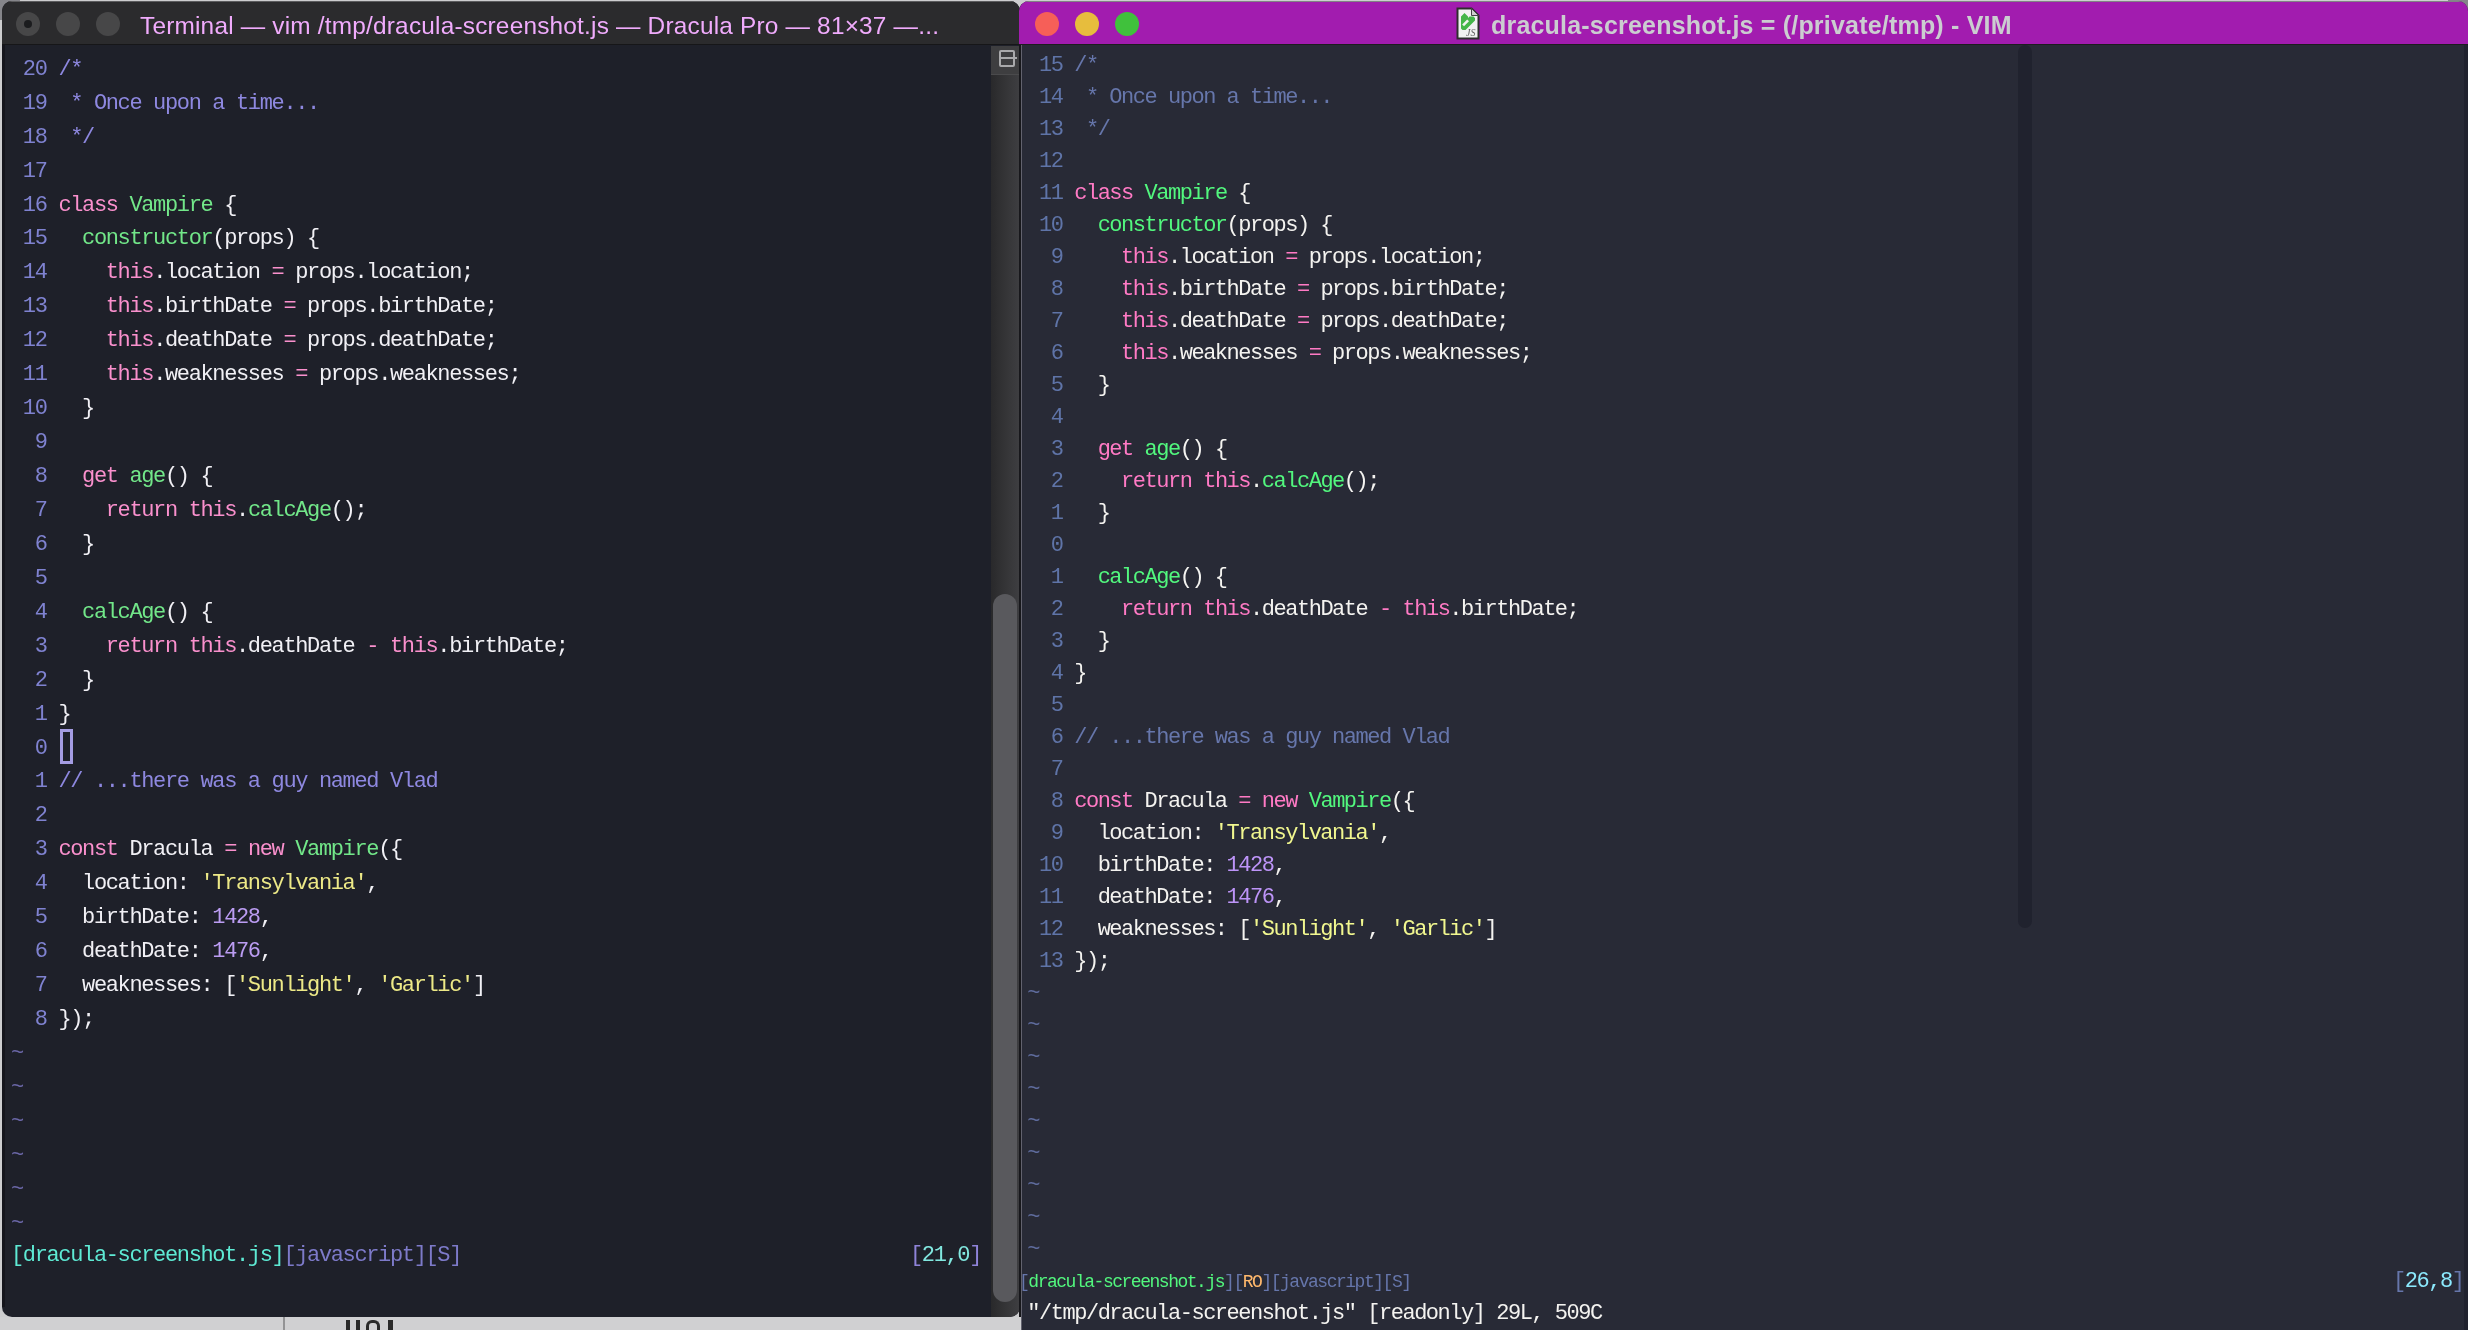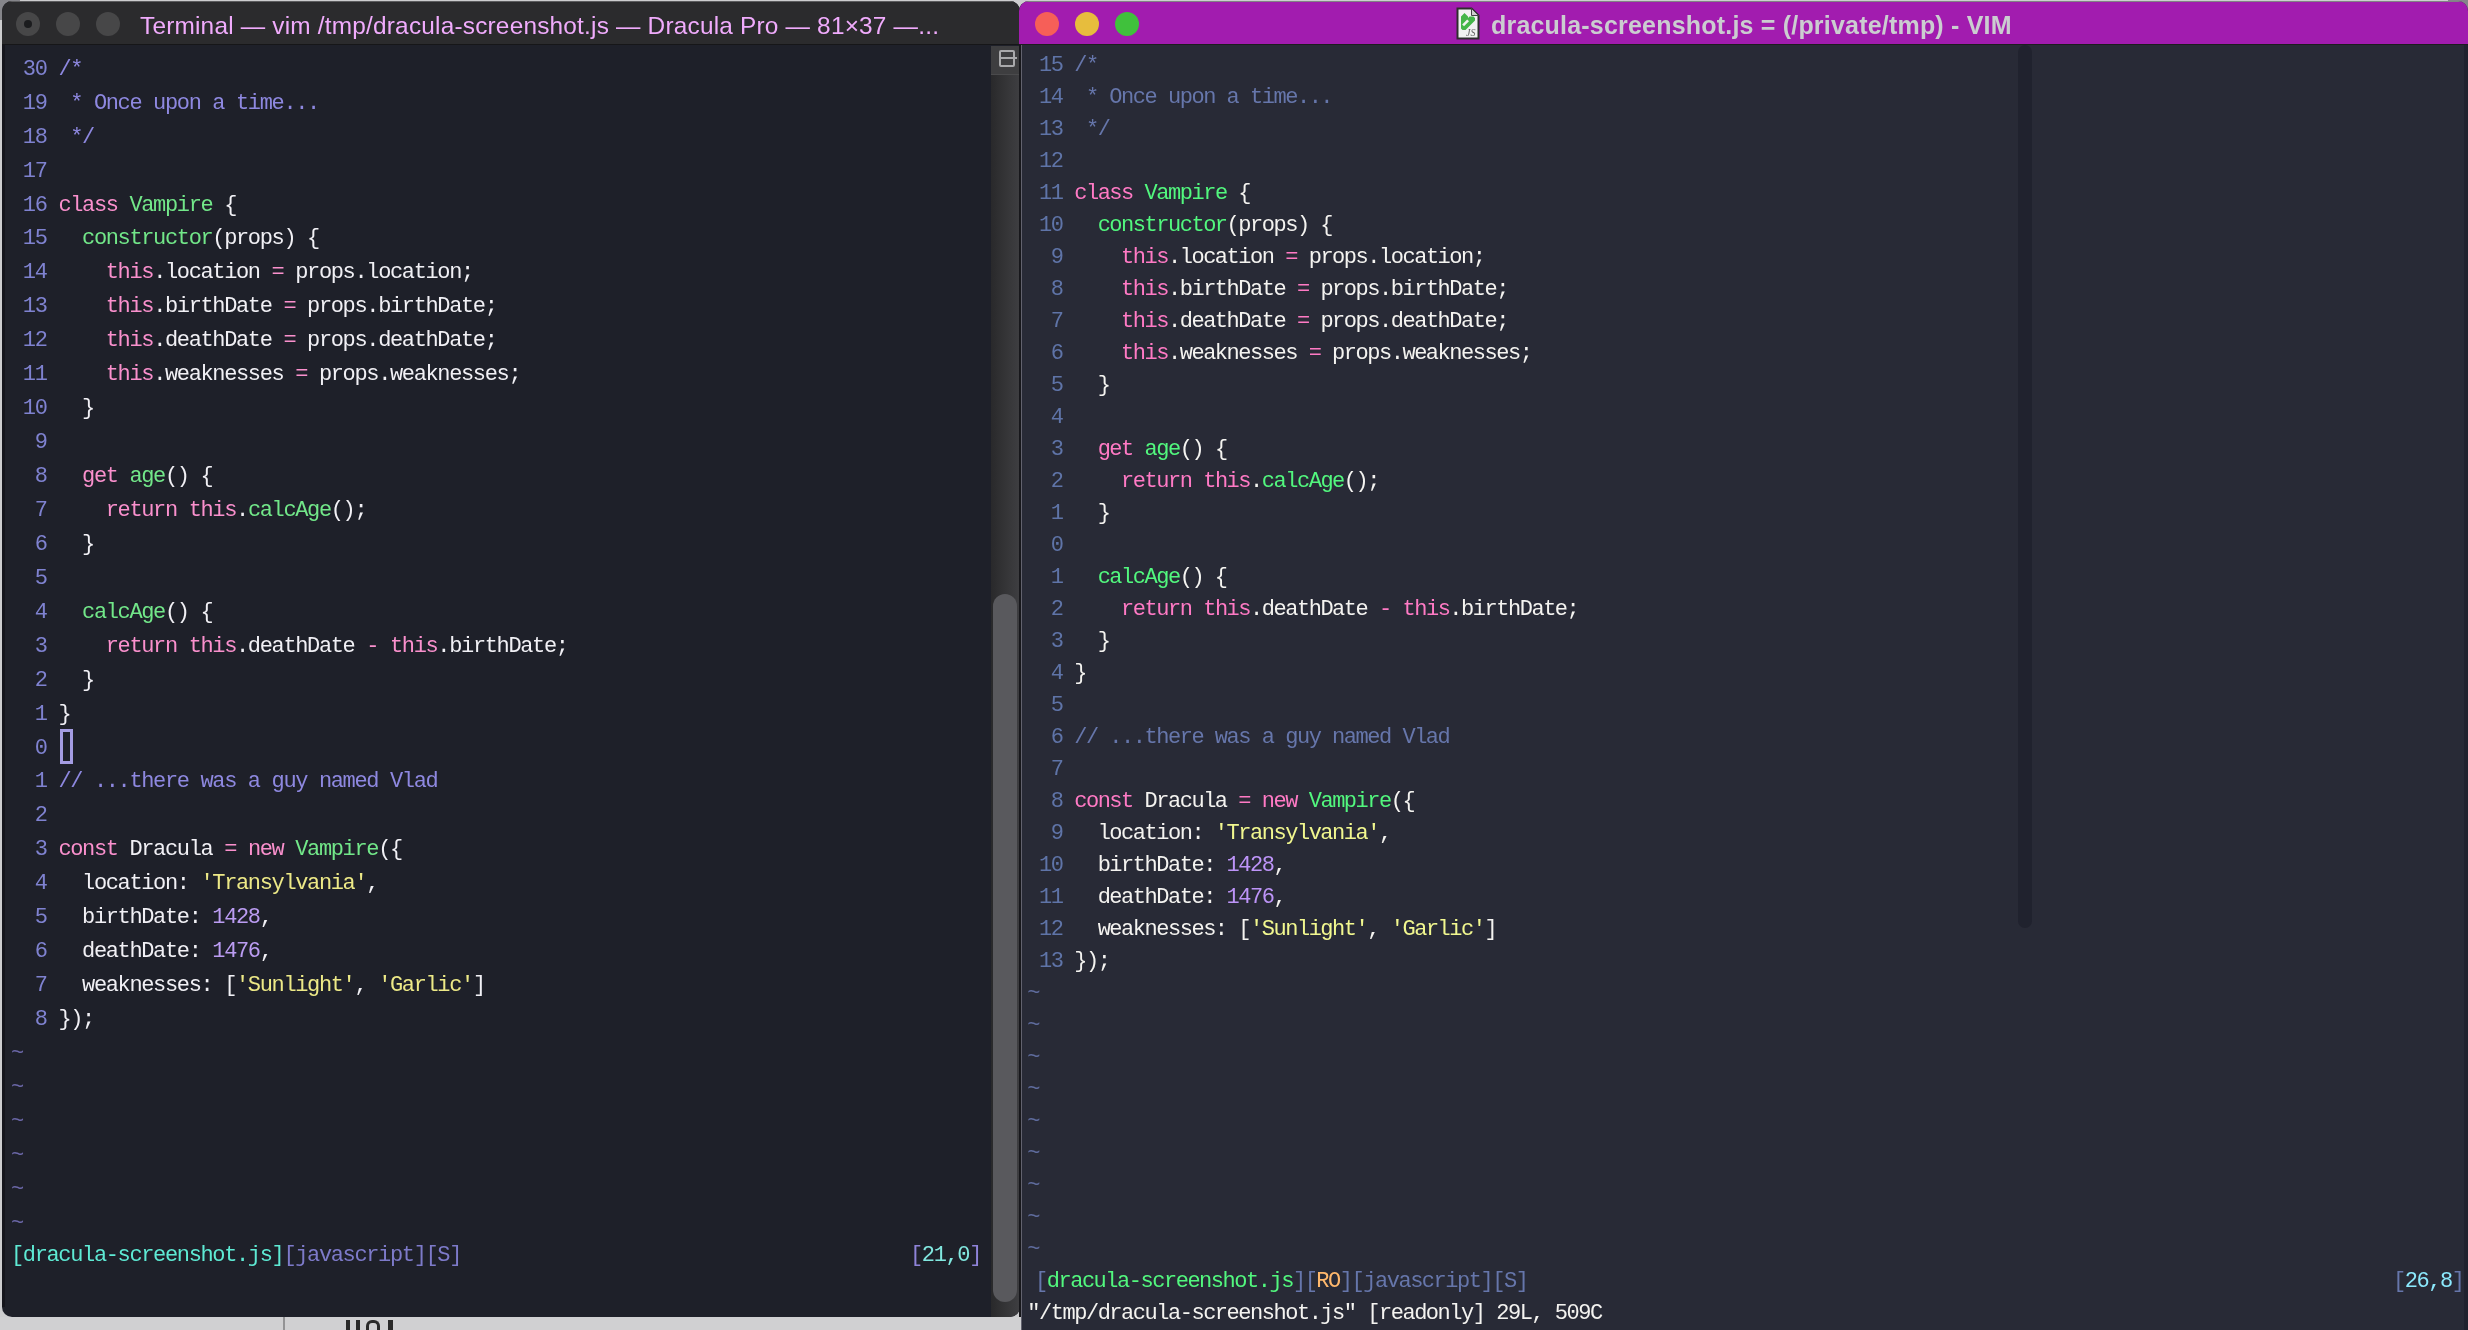--- a/index.html
+++ b/index.html
@@ -32,41 +32,41 @@
 
 #rw{position:absolute;left:1019px;top:1px;width:1449px;height:1329px;background:#282a36;border-radius:10px 10px 0 0;overflow:hidden}
 #redge{position:absolute;left:0;top:0;width:3px;height:100%;background:#17171b;border-right:1px solid #62626e}
 #rbar{position:absolute;left:0;top:0;width:100%;height:44px;background:#a21caf;border-top:1px solid #828284;border-bottom:1px solid #1d1d20}
 #rtitle{position:absolute;left:472px;top:9px;font-size:25px;font-weight:600;color:#cbcdd0;letter-spacing:.2px}
 #rc1{left:16px;background:#f65f58}
 #rc2{left:56px;background:#e7bd3d}
 #rc3{left:96px;background:#40c13c}
 #ricon{position:absolute;left:437px;top:5px;width:24px;height:33px}
 #rpre{position:absolute;left:8.3px;top:48.8px;font-size:22px;line-height:32px;letter-spacing:-1.48px}
-#rstatus{position:absolute;left:16px;top:1264.8px;height:32px;font-size:22px;letter-spacing:-1.48px;line-height:32px}
+#rstatus{position:absolute;left:0;top:1264.8px;height:32px;font-size:18px;letter-spacing:-1.48px;line-height:32px}
 #rruler{position:absolute;left:1374px;top:1264.8px;font-size:22px;letter-spacing:-1.48px;line-height:32px}
 #rlast{position:absolute;left:8.3px;top:1296.8px;font-size:22px;letter-spacing:-1.48px;line-height:32px;color:#f4f3f0}
 #rwedge{position:absolute;right:0;top:44px;width:4px;height:1286px;background:#20222e}
 #lwedge{position:absolute;left:0;top:44px;width:2.5px;height:1262px;background:#15151c}
 #rstrip{position:absolute;left:999px;top:44px;width:14px;height:883px;background:#20222e;border-radius:7px}
 
 .rn{color:#5f74a8}.rt{color:#5f6c9e}
 #rw .c{color:#6676ab}#rw .p{color:#ff7ac5}#rw .g{color:#52f77e}#rw .y{color:#f1f78f}
 #rw .u{color:#bd94f8}#rw .f{color:#f4f3f0}
 .rm{color:#6676ab}.rg{color:#52f77e}.ro{color:#ffb86c}.rcy{color:#8be9fd}
 
 #strip{position:absolute;left:0;top:1317px;width:1021px;height:13px;background:#d0d0d2}
 #strip .vline{position:absolute;left:283px;top:0;width:2px;height:13px;background:#939395}
 .glyph{position:absolute;top:3px;background:#2a2a2a}
 </style></head>
 <body>
 <div style="position:absolute;left:0;top:0;width:20px;height:20px;background:#85858a"></div>
 <div style="position:absolute;right:0;top:0;width:20px;height:20px;background:#85858a"></div>
 <div id="lw">
-  <div id="lpre" class="mono"><span class="ln"> 30 </span><span class="c">/*</span>
+  <div id="lpre" class="mono"><span class="ln"> 20 </span><span class="c">/*</span>
 <span class="ln"> 19 </span><span class="c"> * Once upon a time...</span>
 <span class="ln"> 18 </span><span class="c"> */</span>
 <span class="ln"> 17 </span>
 <span class="ln"> 16 </span><span class="p">class</span><span class="f"> </span><span class="g">Vampire</span><span class="f"> {</span>
 <span class="ln"> 15 </span><span class="f">  </span><span class="g">constructor</span><span class="f">(props) {</span>
 <span class="ln"> 14 </span><span class="f">    </span><span class="p">this</span><span class="f">.location </span><span class="p">=</span><span class="f"> props.location;</span>
 <span class="ln"> 13 </span><span class="f">    </span><span class="p">this</span><span class="f">.birthDate </span><span class="p">=</span><span class="f"> props.birthDate;</span>
 <span class="ln"> 12 </span><span class="f">    </span><span class="p">this</span><span class="f">.deathDate </span><span class="p">=</span><span class="f"> props.deathDate;</span>
 <span class="ln"> 11 </span><span class="f">    </span><span class="p">this</span><span class="f">.weaknesses </span><span class="p">=</span><span class="f"> props.weaknesses;</span>
 <span class="ln"> 10 </span><span class="f">  }</span>

